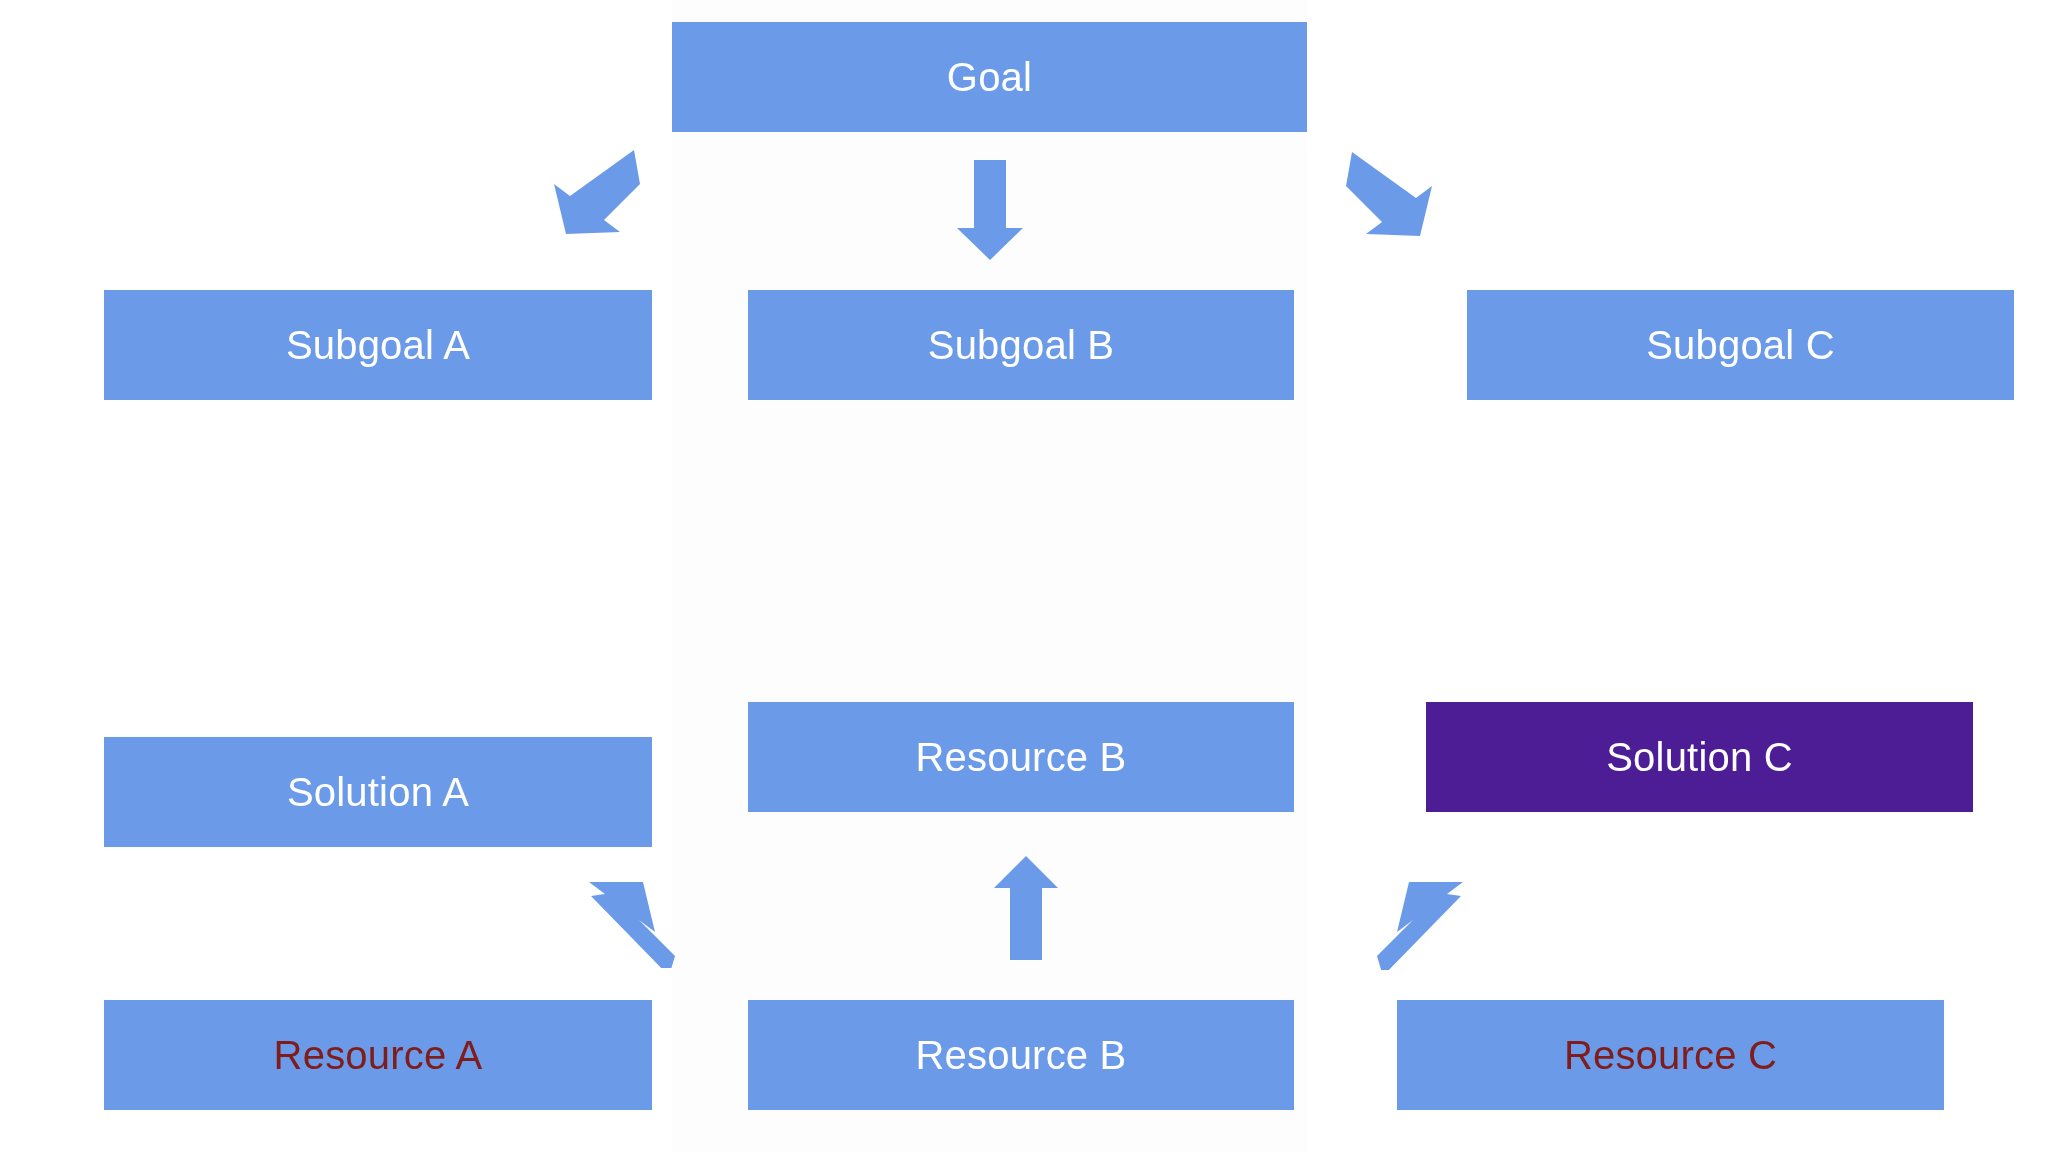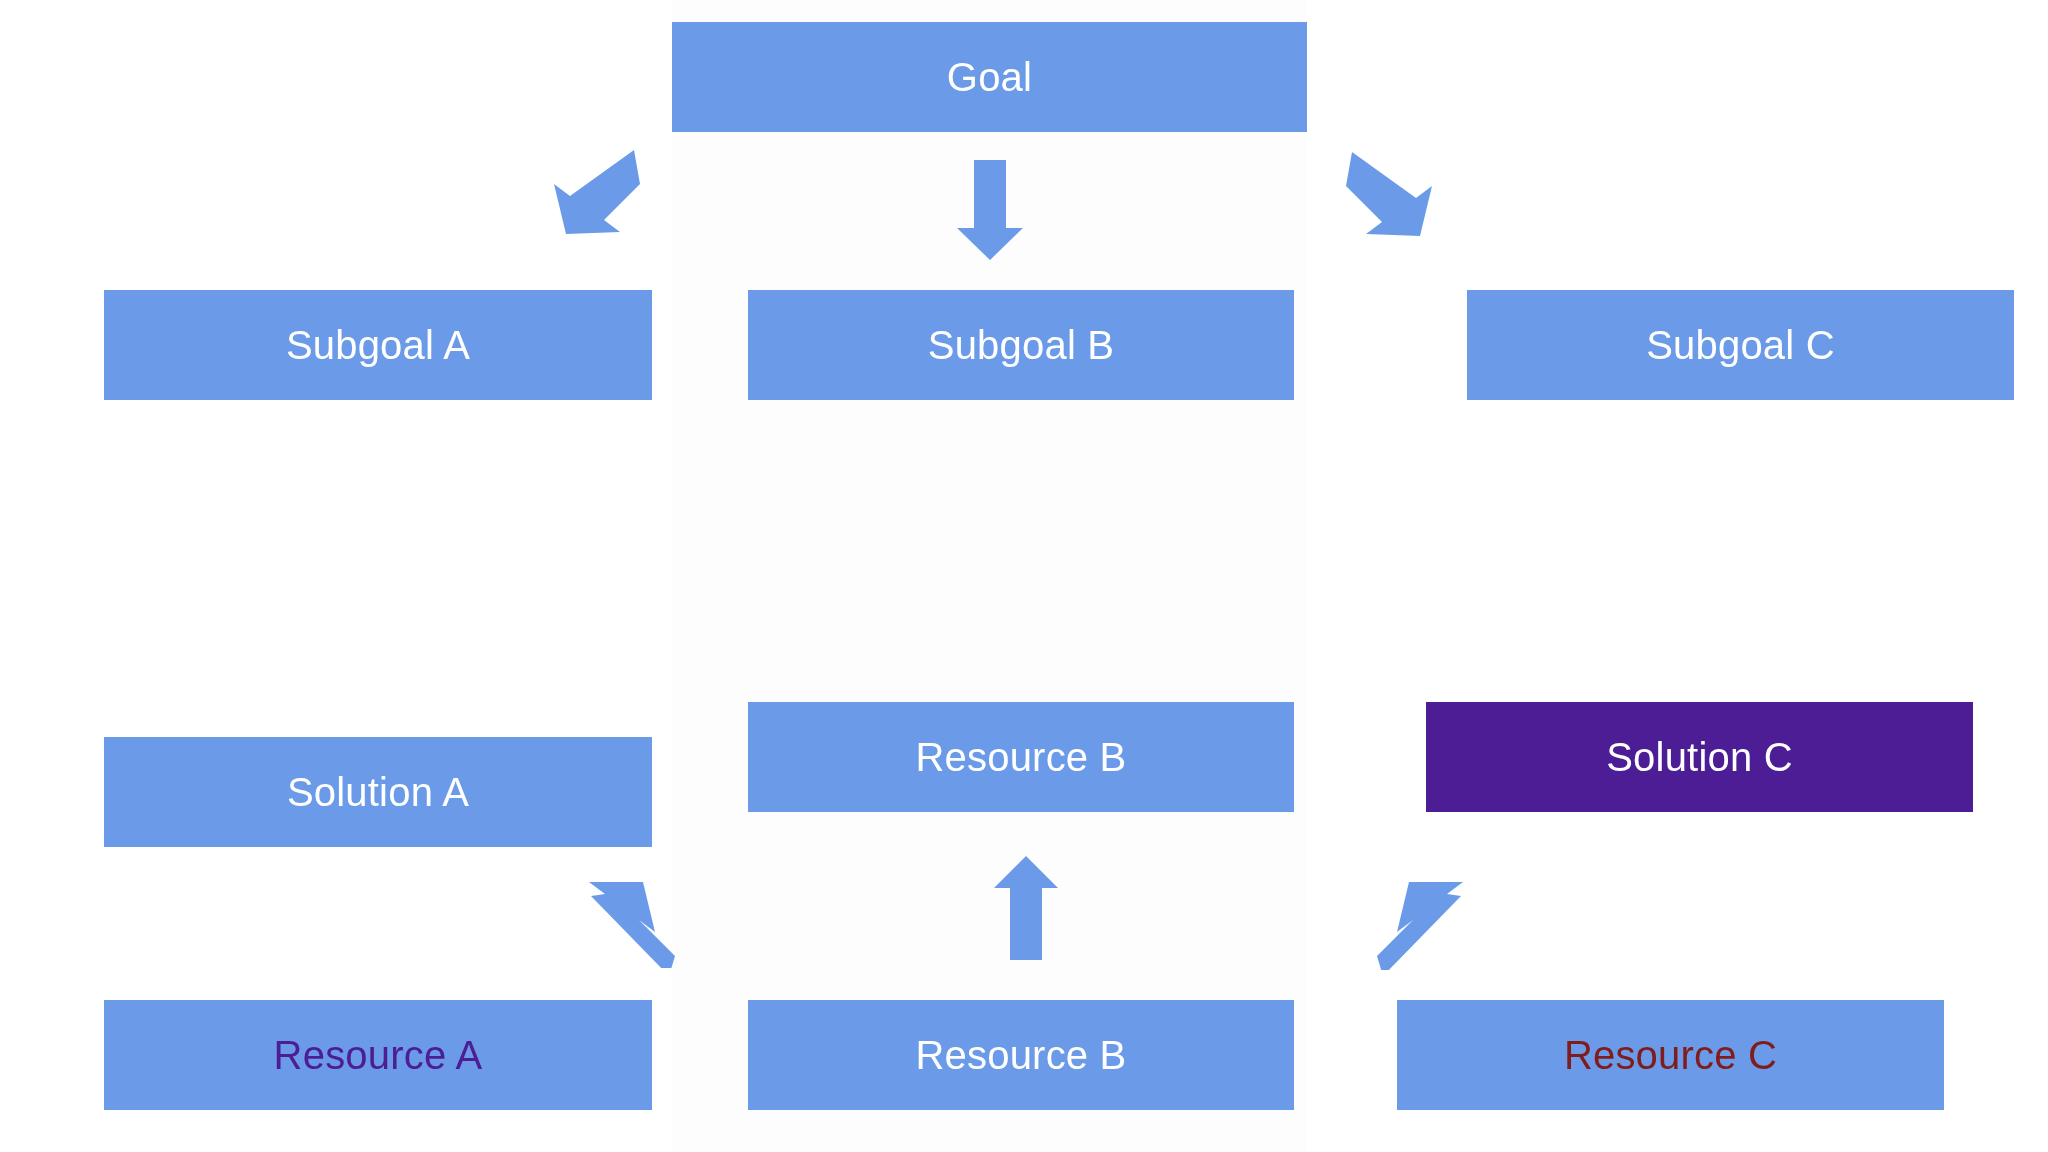--- a/index.html
+++ b/index.html
@@ -116,21 +116,21 @@
       <path d="M 32 0 L 64 32 L 48 32 L 48 104 L 16 104 L 16 32 L 0 32 Z" fill="#6b9be8"></path>
     </svg>
   </div>
 
   <div class="arrow" style="left:1375px; top:880px; width:94px; height:90px;">
     <svg viewBox="0 0 94 90" preserveAspectRatio="none">
       <path d="M 86 16 L 72 14 L 88 2 L 34 2 L 22 52 L 38 40 L 2 76 L 8 96 Z" fill="#6b9be8"></path>
     </svg>
   </div>
 
-  <div class="node" style="left: 104px; top: 1000px; width: 548px; height: 110px; background: rgb(107, 155, 232); color: #4c1d95;">
+  <div class="node" style="left: 104px; top: 1000px; width: 548px; height: 110px; background: rgb(107, 155, 232); color: #7f1d1d;">
     <span class="node-label">Resource A</span>
   </div>
 
   <div class="node" style="left: 748px; top: 1000px; width: 546px; height: 110px; background: rgb(107, 155, 232); color: rgb(255, 255, 255);">
     <span class="node-label">Resource B</span>
   </div>
 
   <div class="node" style="left: 1397px; top: 1000px; width: 547px; height: 110px; background: rgb(107, 155, 232); color: #7f1d1d;">
     <span class="node-label">Resource C</span>
   </div>

